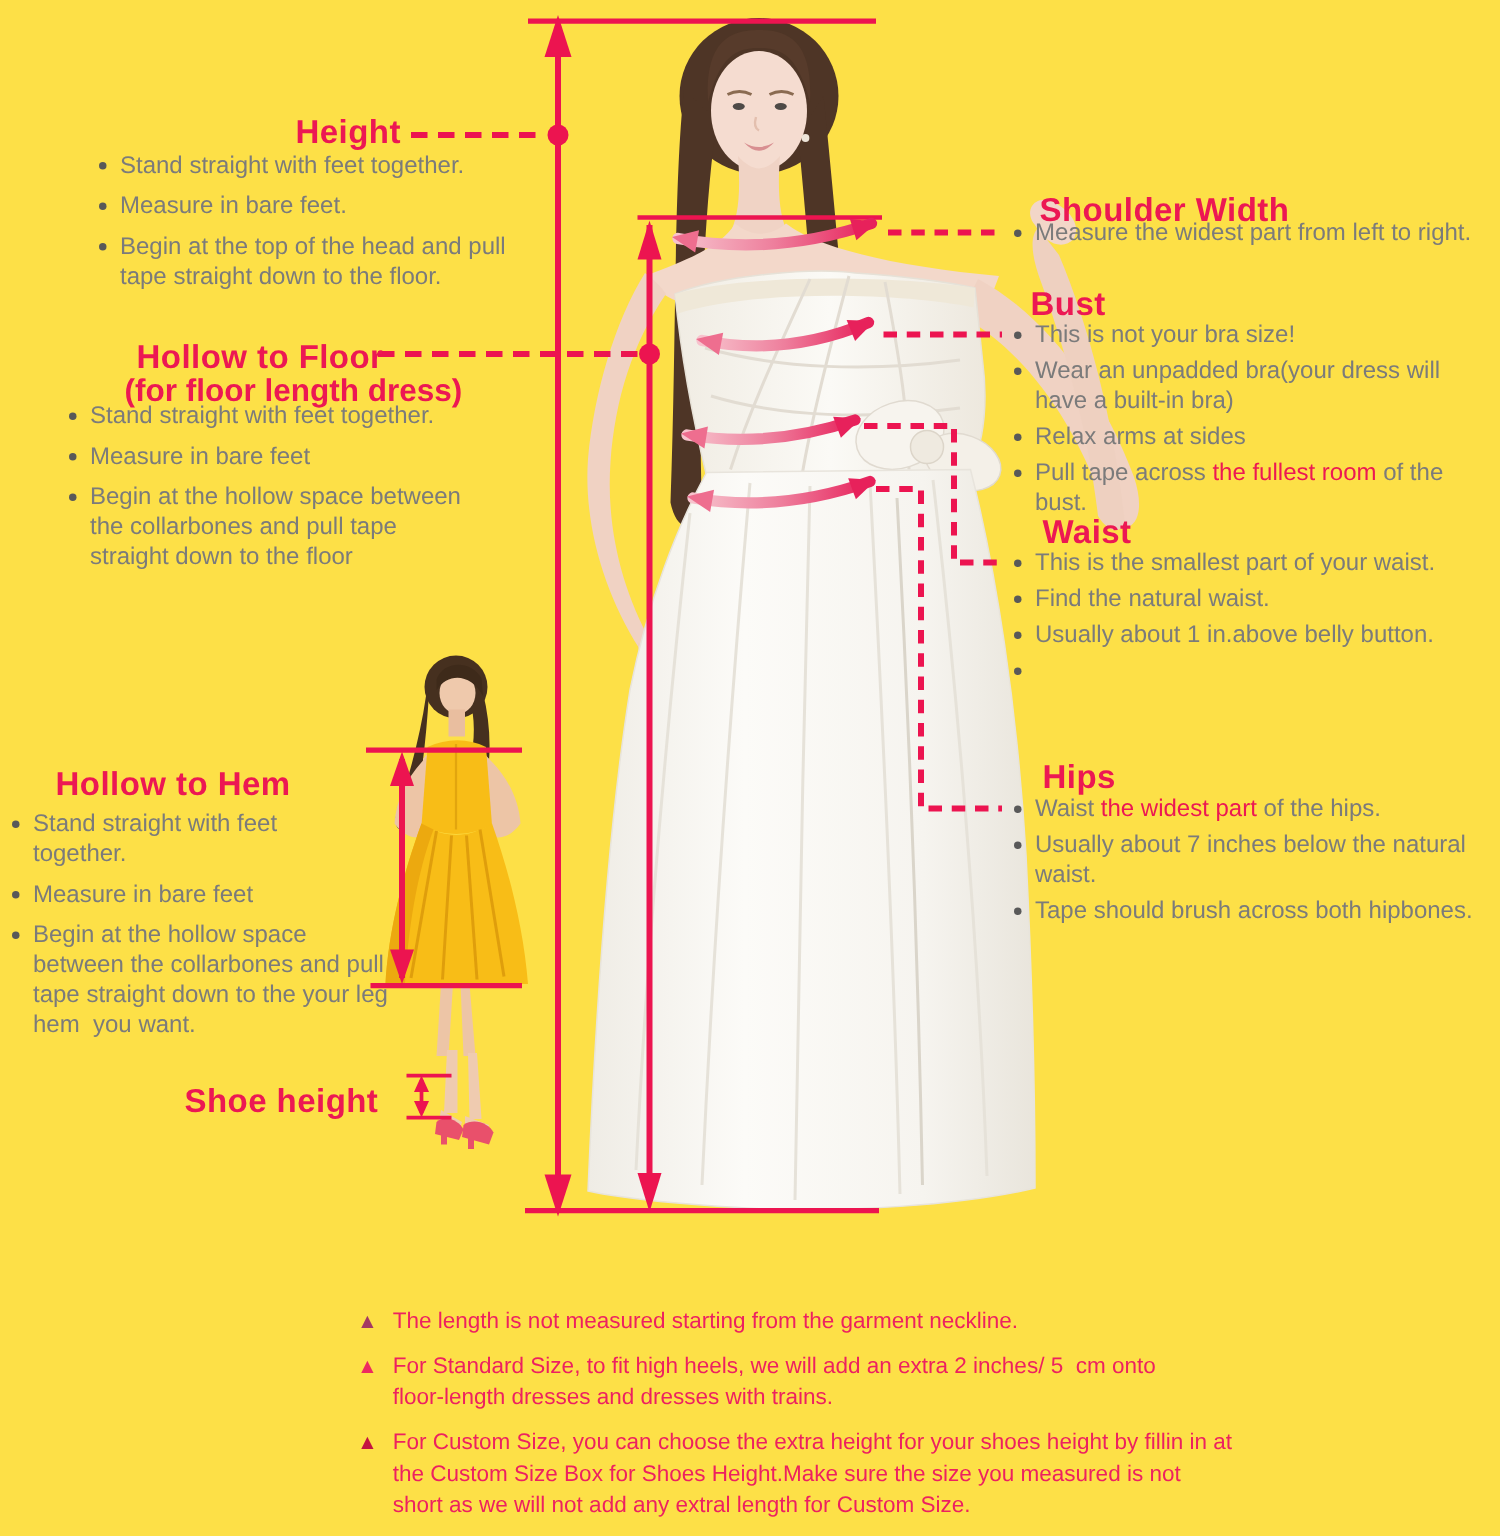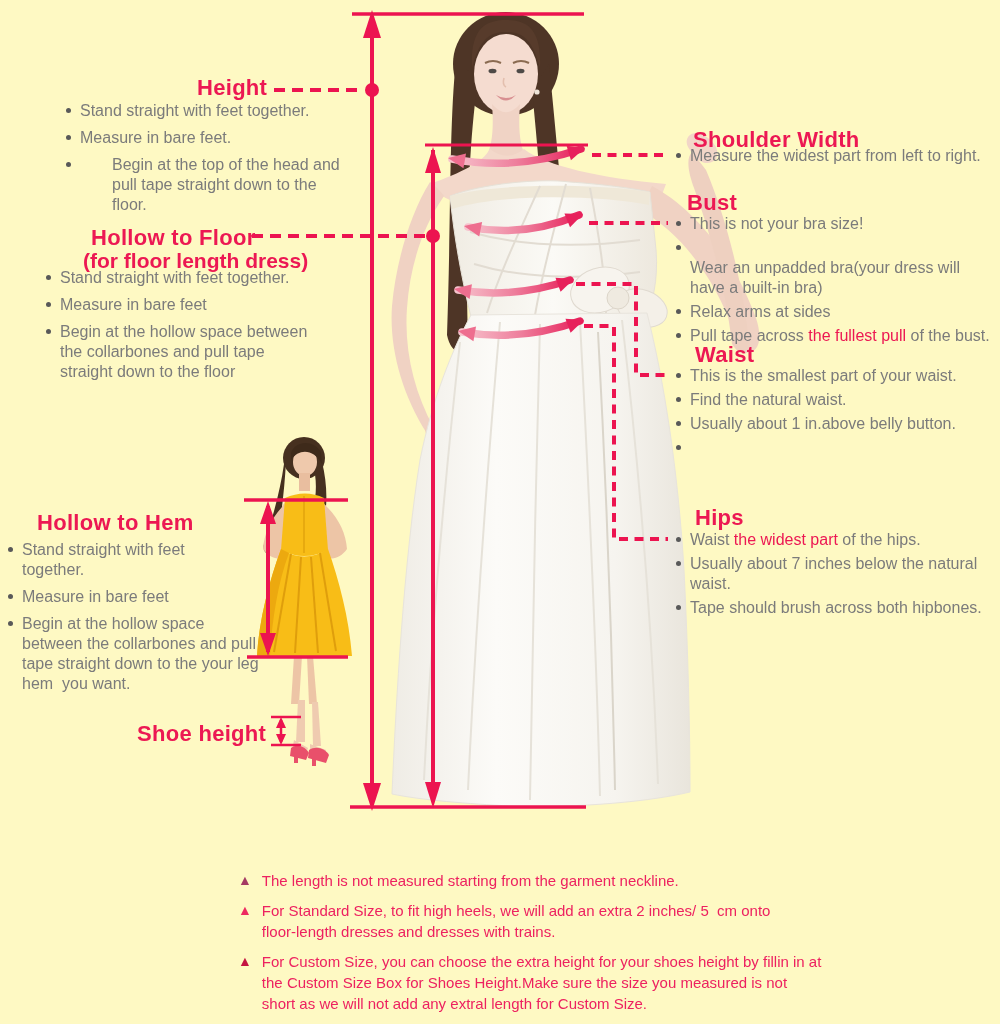--- a/index.html
+++ b/index.html
@@ -1,16 +1,16 @@
 <!DOCTYPE html>
 <html><head>
 <meta charset="utf-8">
 <style>
   html,body{margin:0;padding:0;background:#fff;}
-  .canvas{position:relative;width:1000px;height:1024px;background:#fef9c3;overflow:hidden;
+  .canvas{position:relative;width:1000px;height:1024px;background:#fde047;overflow:hidden;
           font-family:"Liberation Sans",sans-serif;}
   .abs{position:absolute;}
   .title{position:absolute;font-weight:bold;font-size:22px;letter-spacing:.3px;
          color:#EC1853;white-space:nowrap;}
   .subtitle{position:absolute;font-weight:bold;font-size:21px;color:#EC1853;white-space:nowrap;}
   .bullets{position:absolute;}
   .bullet-item{display:flex;gap:9px;margin-bottom:7px;}
   .dot{width:5px;height:5px;border-radius:50%;background:#595959;margin-top:7px;flex:none;}
   .bullet-text{font-size:16px;line-height:20px;color:#7B7B7B;white-space:pre-wrap;}
   .hl{color:#EC1853;}
@@ -244,21 +244,21 @@
     <div class="bullet-item">
         <span class="dot"></span>
         <span class="bullet-text">Stand straight with feet together.</span>
       </div>
     <div class="bullet-item">
         <span class="dot"></span>
         <span class="bullet-text">Measure in bare feet.</span>
       </div>
     <div class="bullet-item">
         <span class="dot"></span>
-        <span class="bullet-text" style="width:262px;margin-left:32px;">Begin at the top of the head and pull tape straight down to the floor.</span>
+        <span class="bullet-text" style="width:262px;">Begin at the top of the head and pull tape straight down to the floor.</span>
       </div>
   </div>
 
   <div class="title" style="left:79px;top:225px;margin-left:12px;">Hollow to Floor</div>
   <div class="subtitle" style="left:83px;top:249px;">(for floor length dress)</div>
   <div class="bullets" style="left:46px;top:268px;width:290px;">
     <div class="bullet-item">
         <span class="dot"></span>
         <span class="bullet-text">Stand straight with feet together.</span>
       </div>
@@ -281,47 +281,47 @@
     <div class="bullet-item">
         <span class="dot"></span>
         <span class="bullet-text">Measure in bare feet</span>
       </div>
     <div class="bullet-item">
         <span class="dot"></span>
         <span class="bullet-text" style="width:246px;">Begin at the hollow space between the collarbones and pull tape straight down to the your leg hem  you want.</span>
       </div>
   </div>
 
-  <div class="title" style="left:137px;top:721px;text-align:center;">Shoe height</div>
+  <div class="title" style="left:123px;top:721px;text-align:center;">Shoe height</div>
 
   <div class="title" style="left:693px;top:127px;">Shoulder Width</div>
   <div class="bullets tight" style="left:676px;top:146px;width:320px;">
     <div class="bullet-item">
         <span class="dot"></span>
         <span class="bullet-text">Measure the widest part from left to right.</span>
       </div>
   </div>
 
   <div class="title" style="left:687px;top:190px;">Bust</div>
   <div class="bullets tight" style="left:676px;top:214px;width:318px;">
     <div class="bullet-item">
         <span class="dot"></span>
         <span class="bullet-text">This is not your bra size!</span>
       </div>
     <div class="bullet-item">
         <span class="dot"></span>
-        <span class="bullet-text" style="width:290px;margin-top:20px;">Wear an unpadded bra(your dress will have a built-in bra)</span>
+        <span class="bullet-text" style="width:290px;">Wear an unpadded bra(your dress will have a built-in bra)</span>
       </div>
     <div class="bullet-item">
         <span class="dot"></span>
         <span class="bullet-text">Relax arms at sides</span>
       </div>
     <div class="bullet-item">
         <span class="dot"></span>
-        <span class="bullet-text"><span>Pull tape across </span><span class="hl">the fullest pull</span><span> of the bust.</span></span>
+        <span class="bullet-text"><span>Pull tape across </span><span class="hl">the fullest room</span><span> of the bust.</span></span>
       </div>
   </div>
 
   <div class="title" style="left:695px;top:342px;">Waist</div>
   <div class="bullets tight" style="left:676px;top:366px;width:310px;">
     <div class="bullet-item">
         <span class="dot"></span>
         <span class="bullet-text">This is the smallest part of your waist.</span>
       </div>
     <div class="bullet-item">

